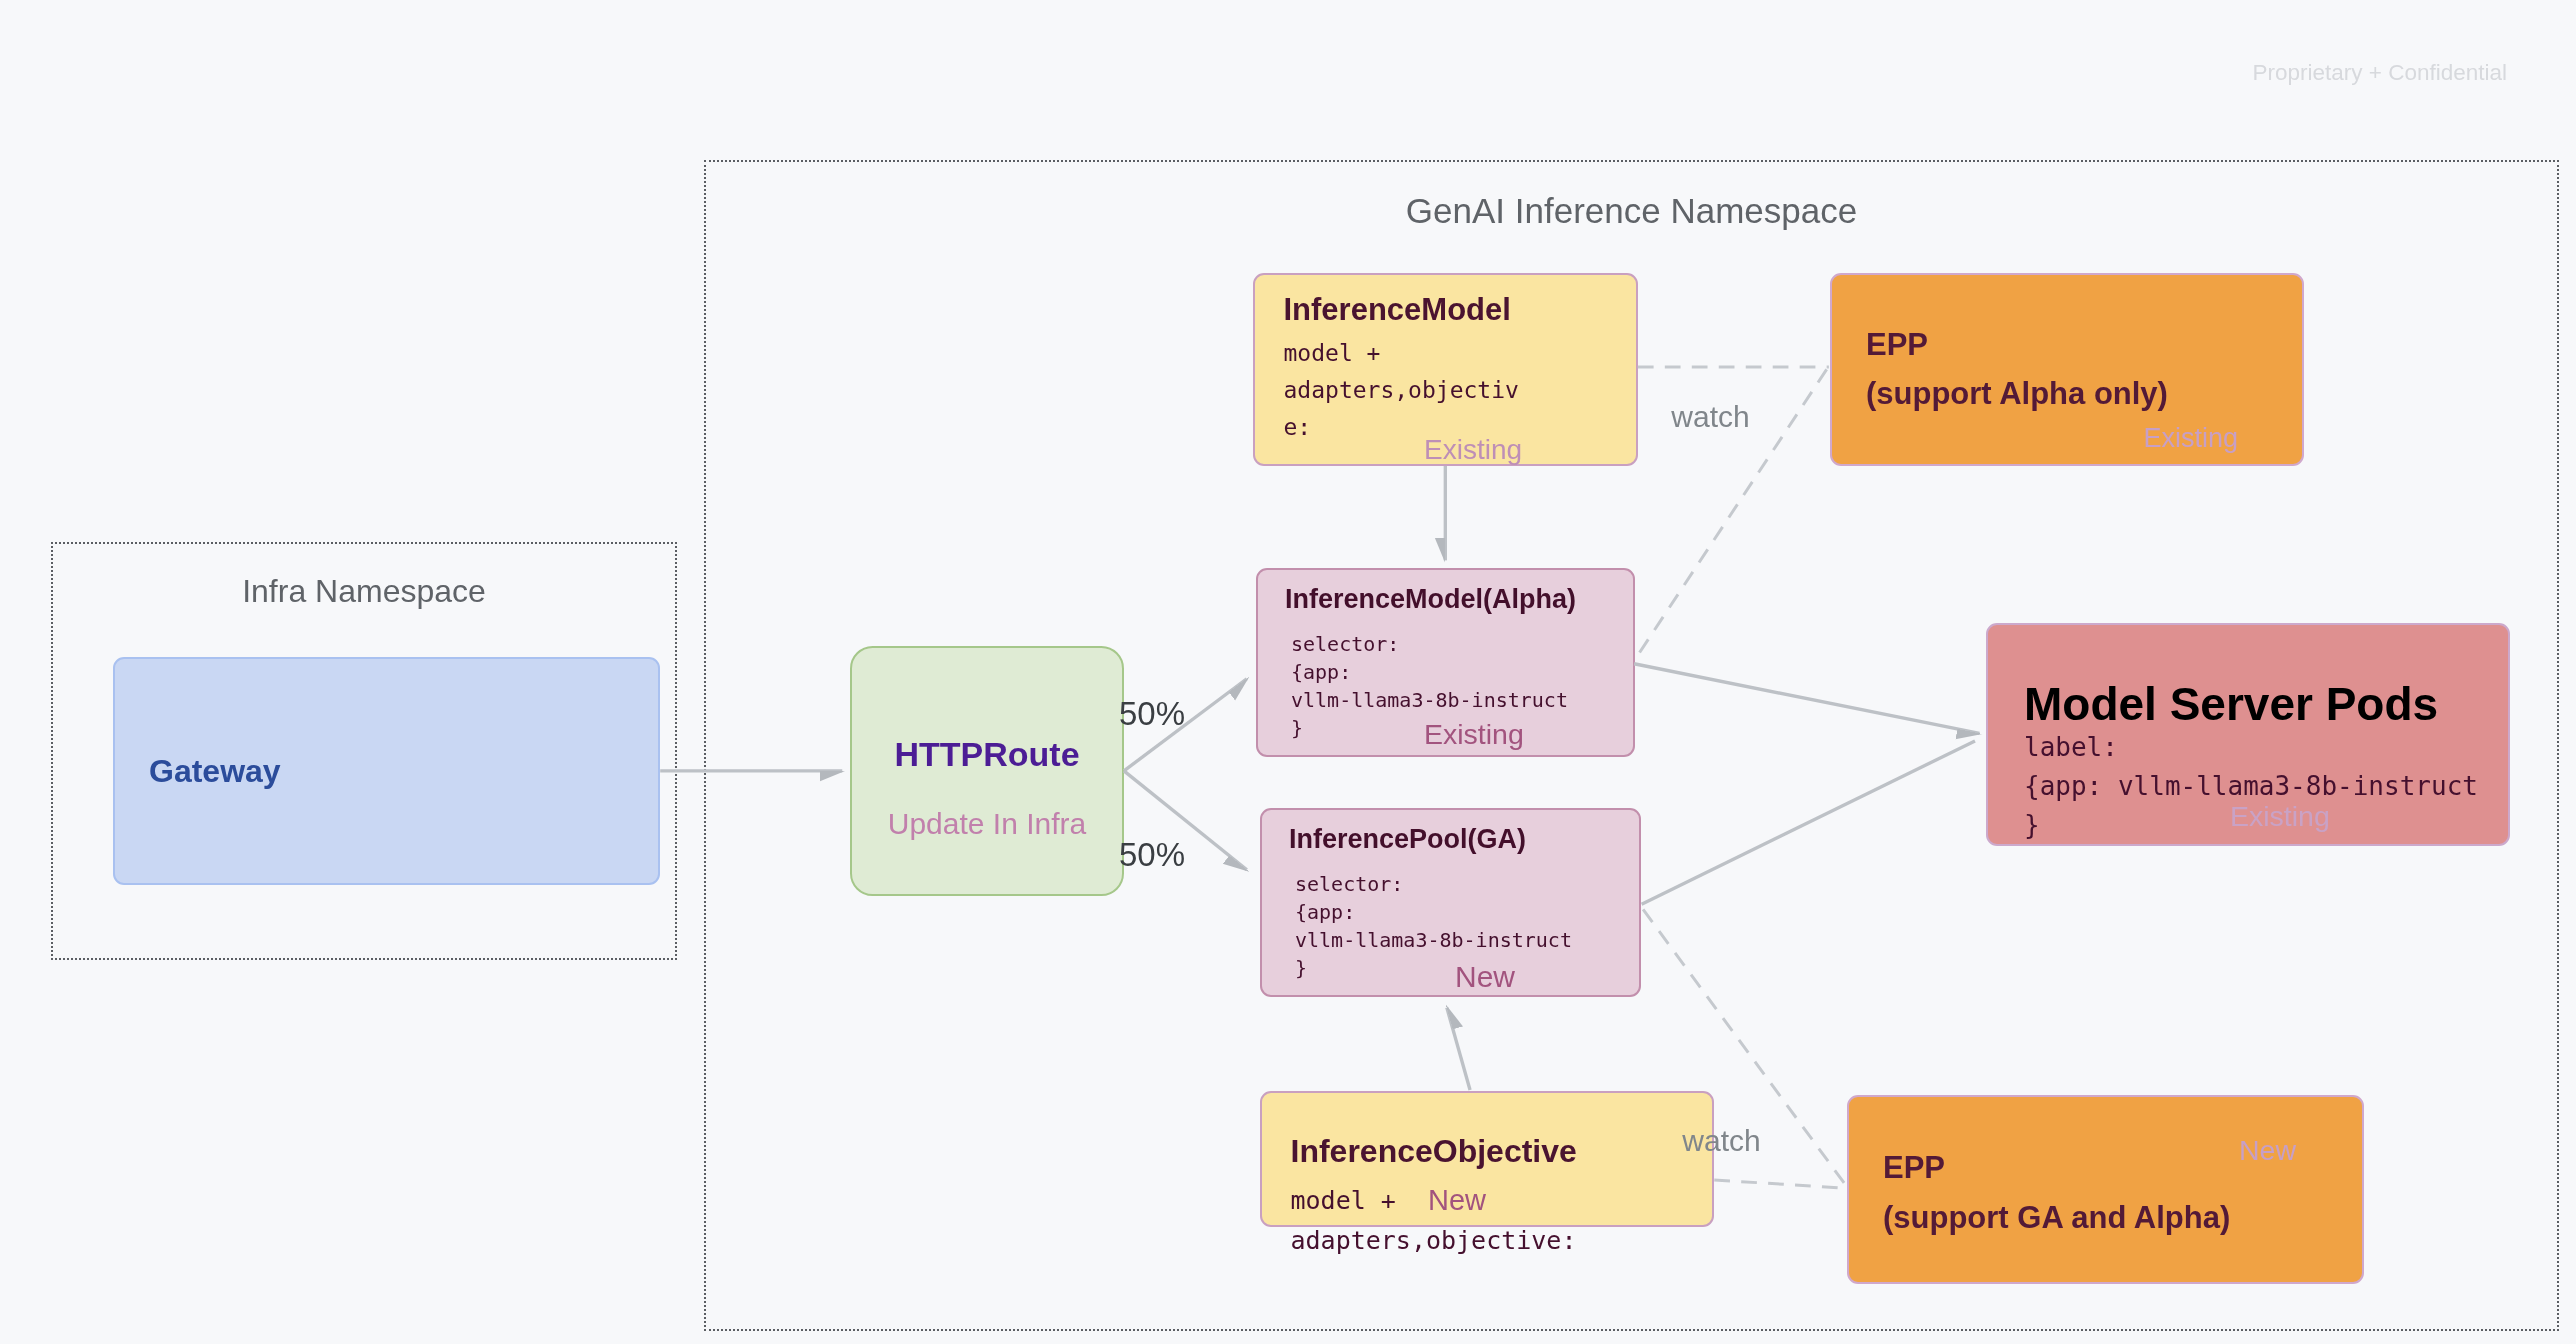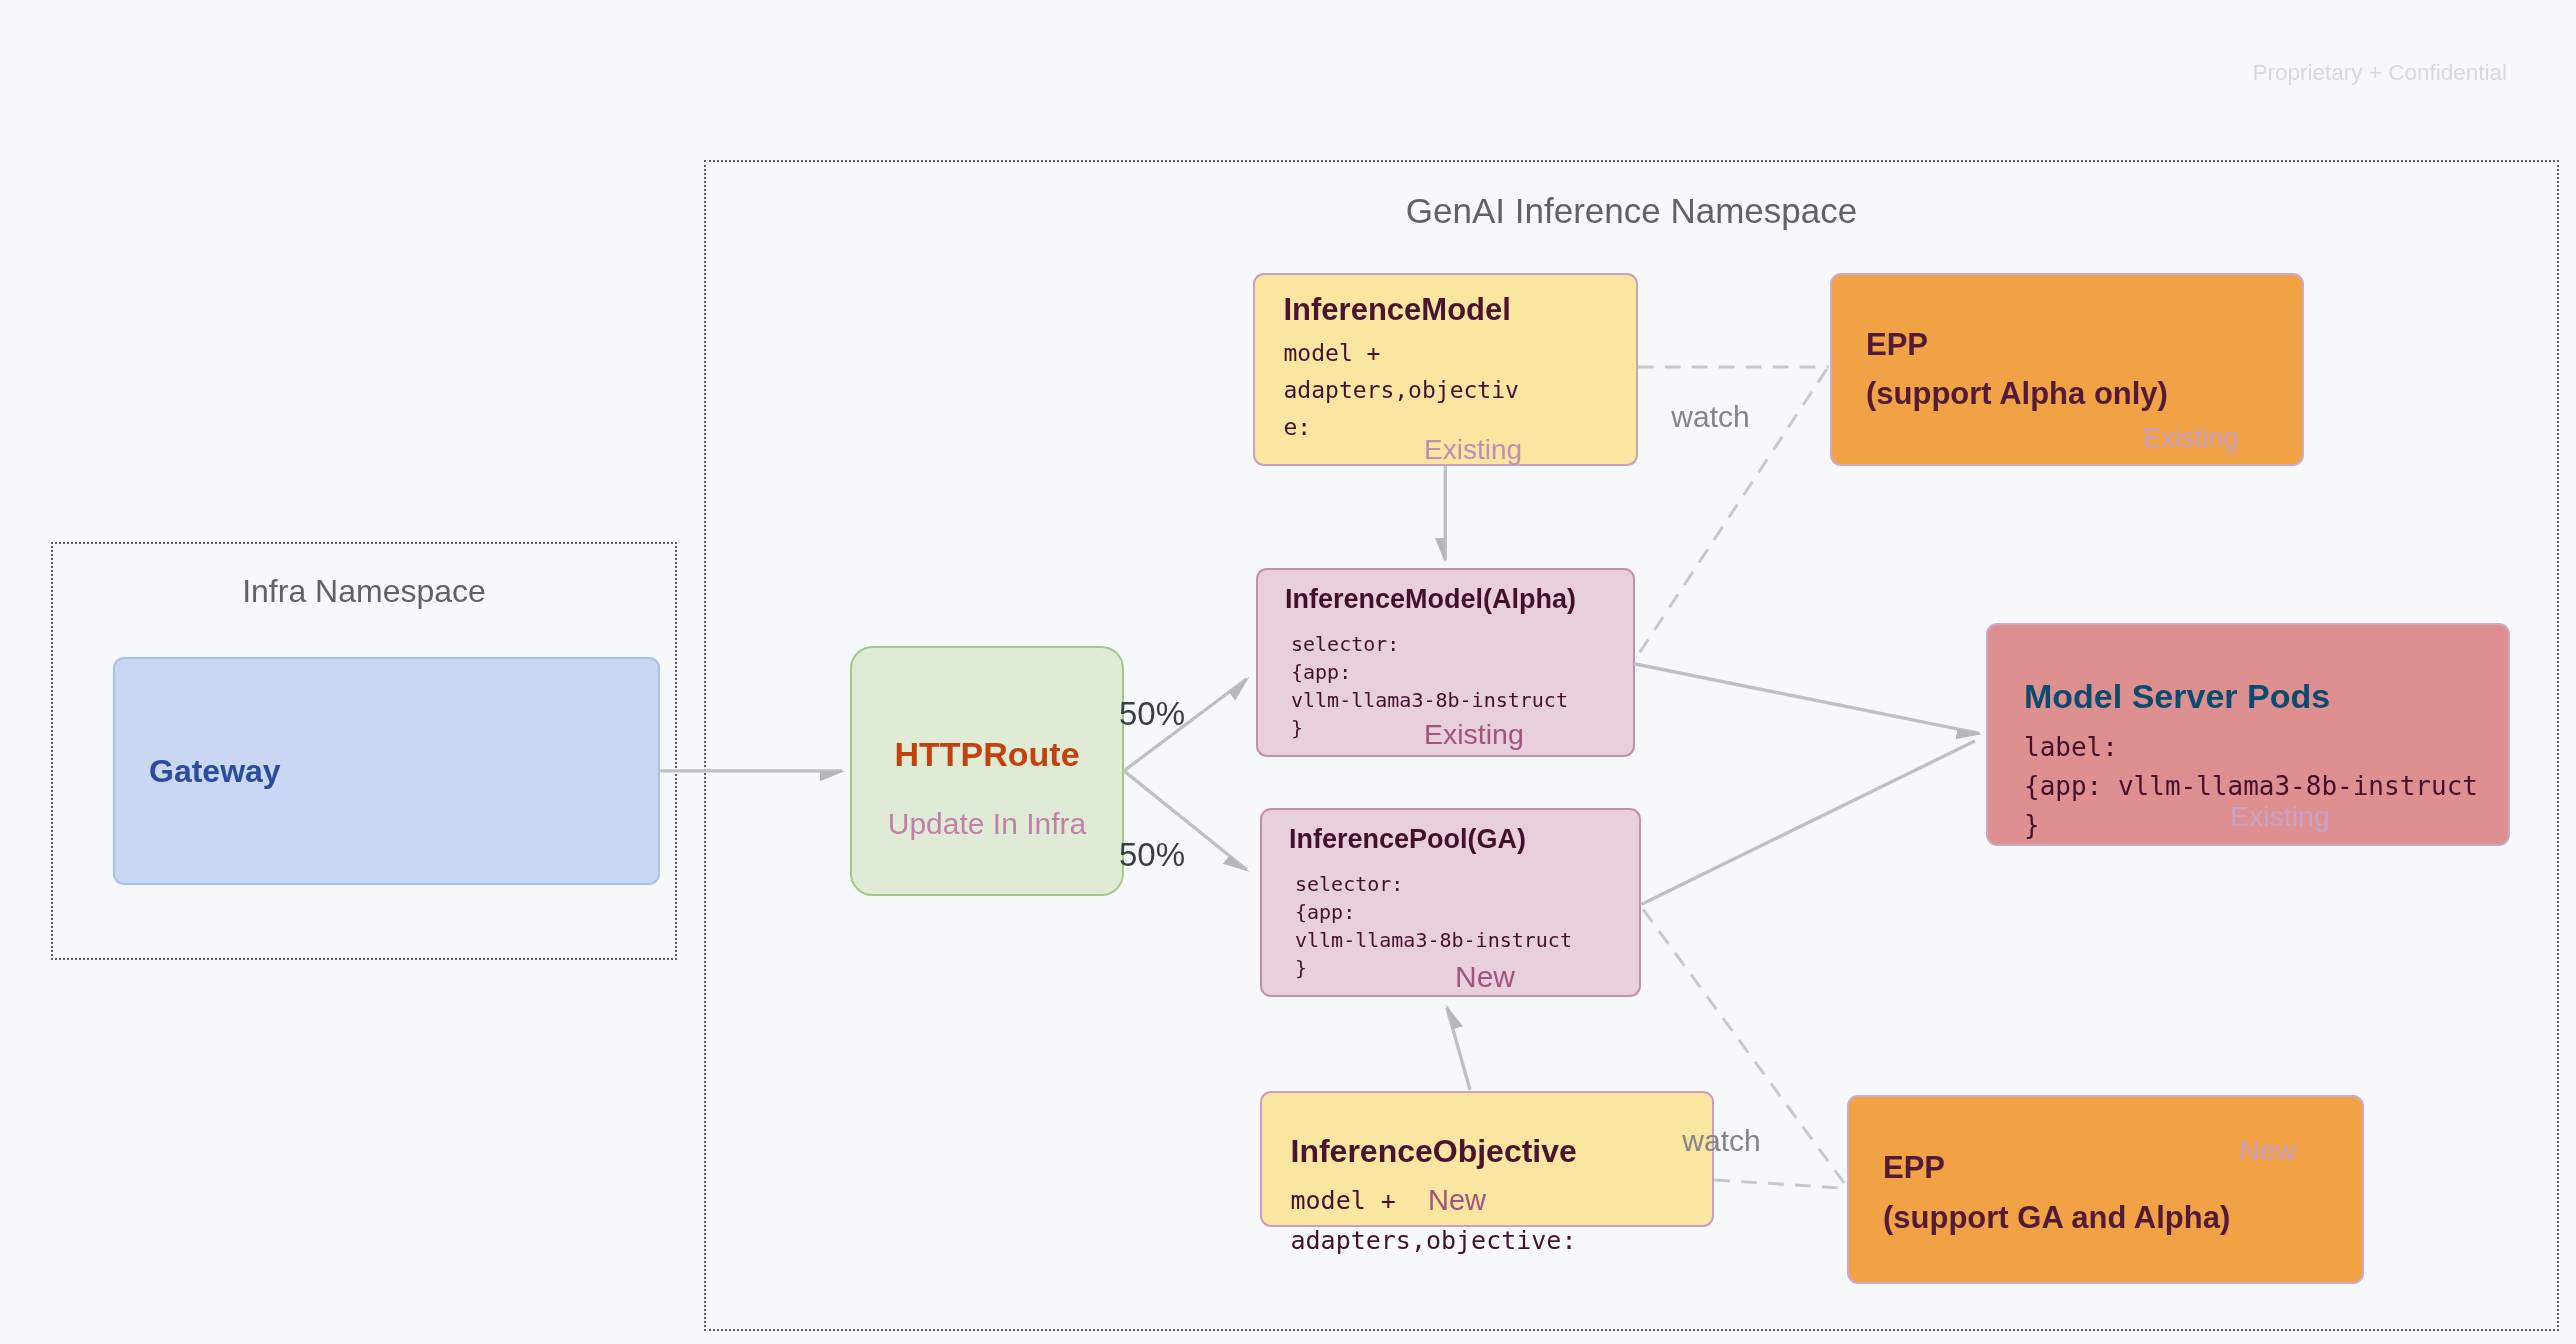--- a/index.html
+++ b/index.html
@@ -13,37 +13,37 @@
   .node{position:absolute;box-sizing:border-box;border-radius:11px;}
   .node-title{position:absolute;font-weight:bold;color:#4A1430;}
   .node-title-pre{white-space:pre-line;}
   .code{position:absolute;font-family:"DejaVu Sans Mono","Liberation Mono",monospace;
         color:#45102E;white-space:pre-wrap;}
   .badge{position:absolute;}
   
   .gateway{left:113px;top:657px;width:547px;height:228px;background:#C9D7F3;border:2.2px solid #A9C1F0;}
   .gateway .node-title{left:34px;top:0;bottom:0;display:flex;align-items:center;font-size:32px;color:#2B4C9B;}
   .httproute{left:850px;top:646px;width:274px;height:250px;background:#DFEBD4;border:2.2px solid #A5C78A;border-radius:22.5px;}
-  .httproute .node-title{left:0;right:0;top:87px;text-align:center;font-size:34px;color:#c2410c;}
+  .httproute .node-title{left:0;right:0;top:87px;text-align:center;font-size:34px;color:#4c1d95;}
   .httproute .subtitle{position:absolute;left:0;right:0;top:159px;text-align:center;font-size:30px;color:#C180AC;}
   .imodel{left:1253px;top:273px;width:385px;height:193px;background:#FAE5A1;border:2.2px solid #C9A0C0;}
   .imodel .node-title{left:28.5px;top:16.5px;font-size:31px;}
   .imodel .code{left:28.5px;top:60px;font-size:23px;line-height:37px;}
   .imodel .badge{left:169px;bottom:-1.5px;font-size:28px;color:#BE8FB6;}
   .eppa{left:1830px;top:273px;width:474px;height:193px;background:#F0A244;border:2.2px solid #D0A8CC;}
   .eppa .node-title{left:34px;top:45px;font-size:31px;line-height:49px;color:#531A37;}
   .eppa .badge{right:64px;bottom:10.5px;font-size:27px;color:#C79FC6;}
   .poola{left:1256px;top:568px;width:379px;height:189px;background:#E7CFDC;border:2.2px solid #C28FAC;}
   .poolg{left:1260px;top:808px;width:381px;height:189px;background:#E7CFDC;border:2.2px solid #C28FAC;}
   .pool-title{left:27px;top:13.5px;font-size:27px;color:#430F2B;}
   .pool-code{left:33px;top:60px;font-size:20px;line-height:28px;}
   .poola .badge{left:166px;bottom:4.5px;font-size:28.5px;color:#A2537E;}
   .poolg .badge{left:193px;bottom:1.5px;font-size:30px;color:#A2537E;}
   .msp{left:1986px;top:623px;width:524px;height:223px;background:#DE9090;border:2.2px solid #CCA9CC;}
-  .msp .node-title{left:36px;top:52px;font-size:34px;color:#0c4a6e;}
+  .msp .node-title{left:36px;top:52px;font-size:46px;color:#000000;}
   .msp .code{left:36px;top:103px;font-size:26px;line-height:39px;}
   .msp .badge{left:242px;bottom:11.2px;font-size:28.5px;color:#C9A2C6;}
   .iobj{left:1260px;top:1091px;width:454px;height:136px;background:#FAE5A1;border:2.2px solid #C9A0C0;}
   .iobj .node-title{left:28.5px;top:40px;font-size:32px;}
   .iobj .code{left:28.5px;top:88px;font-size:25px;line-height:40px;}
   .iobj .badge{left:166px;top:91px;font-size:29px;color:#A2537E;}
   .eppg{left:1847px;top:1095px;width:517px;height:189px;background:#F0A244;border:2.2px solid #D0A8CC;}
   .eppg .node-title{left:34px;top:46px;font-size:31px;line-height:50px;color:#531A37;}
   .eppg .badge{right:66px;top:37px;font-size:28.5px;color:#C79FC6;}
   .edge-label{position:absolute;width:105px;text-align:left;font-size:33px;color:#3A3E42;}

